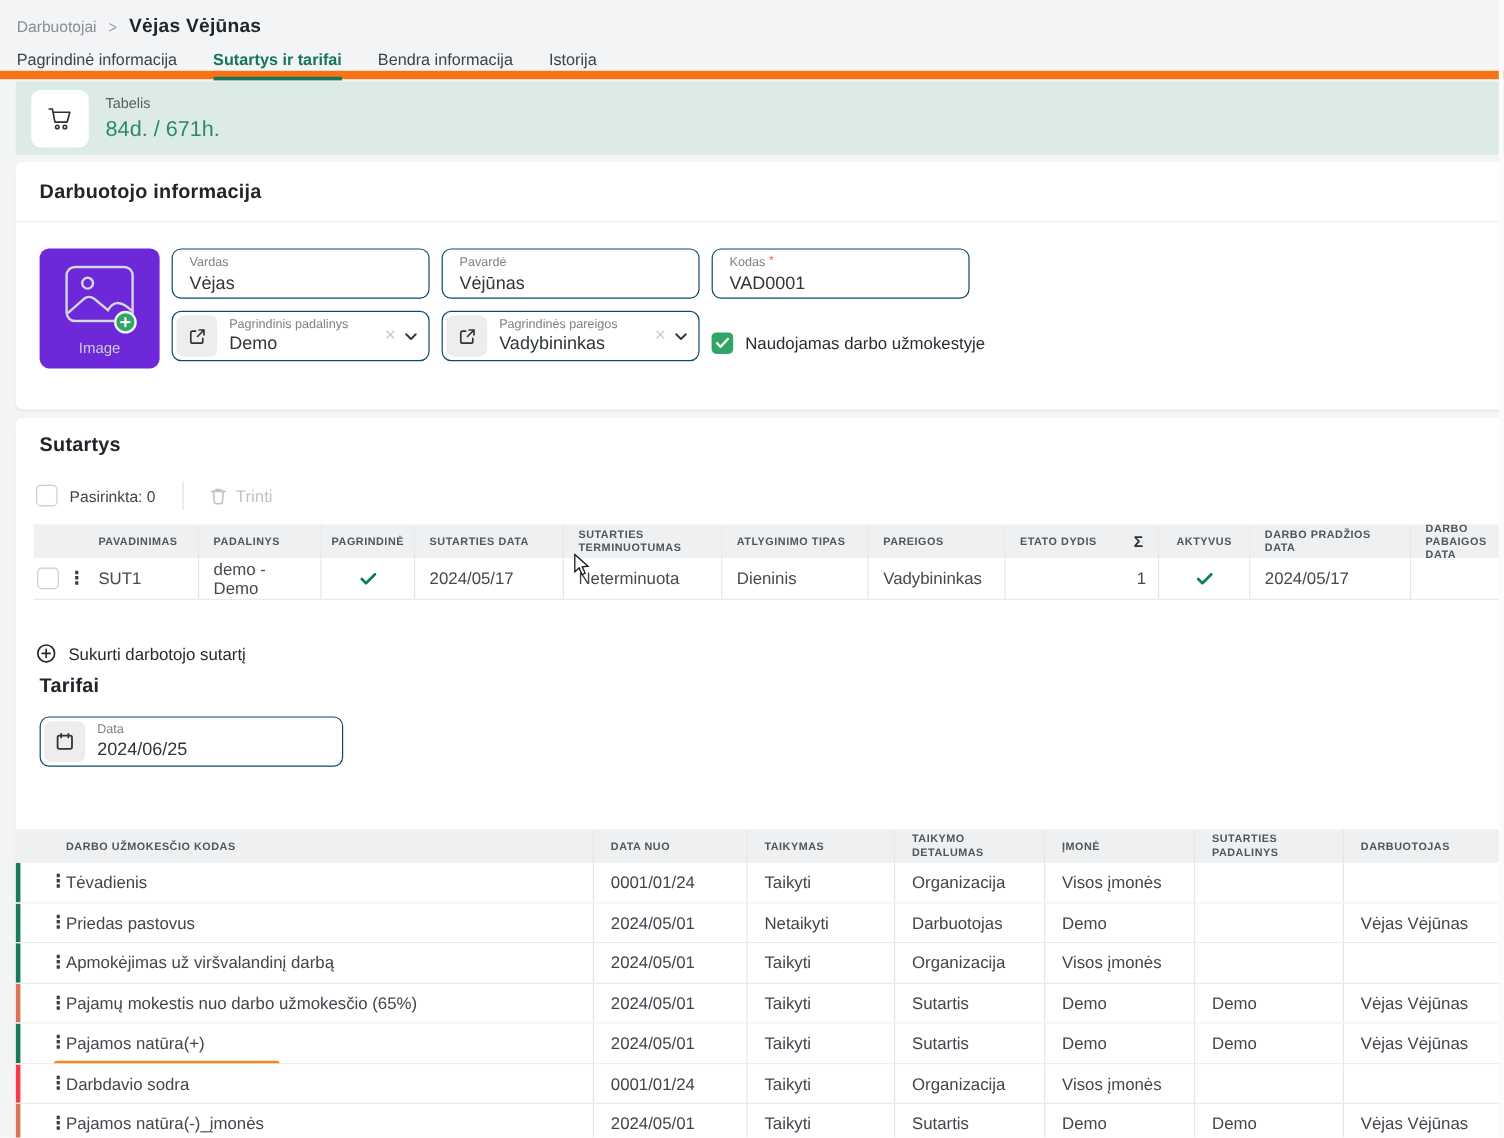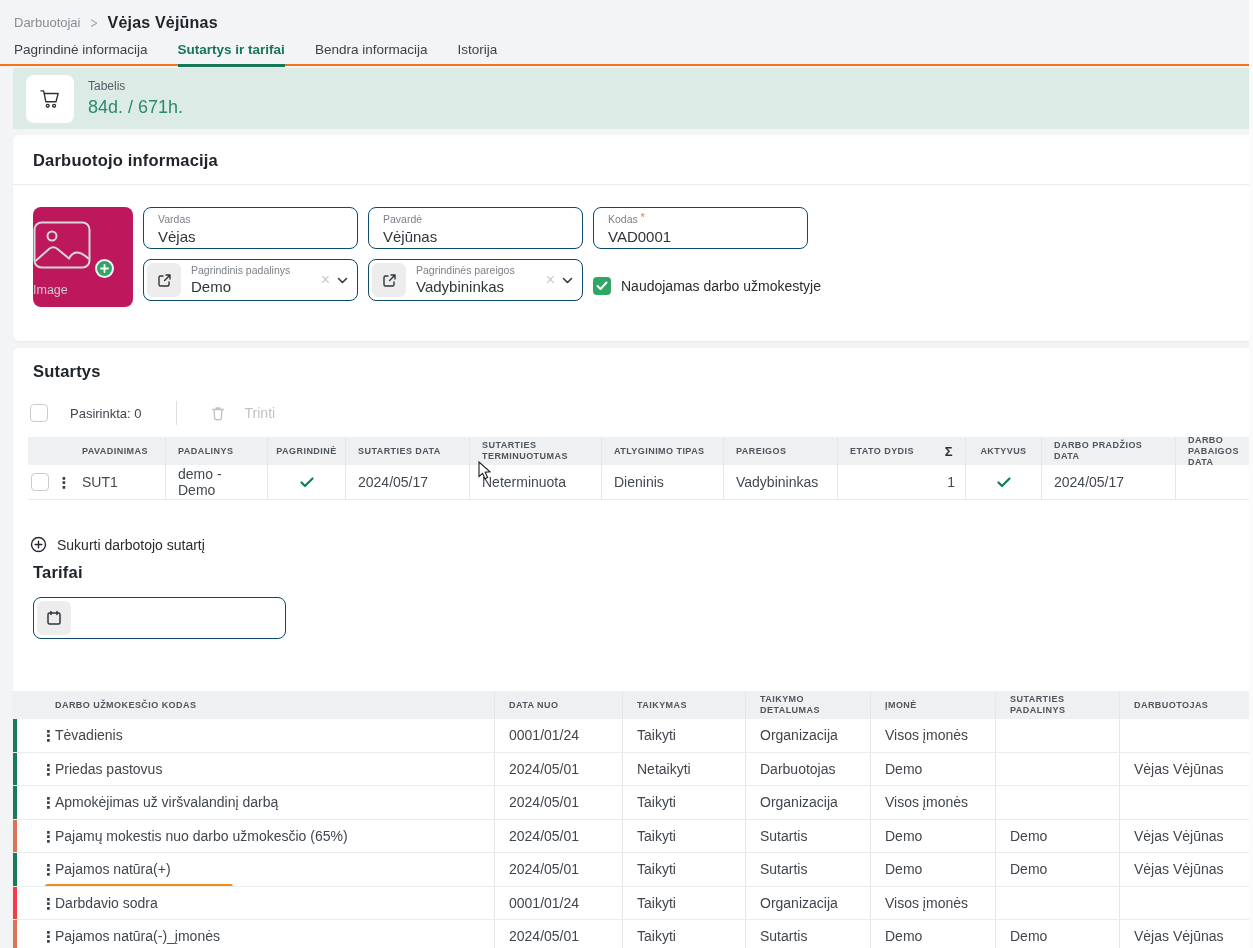--- a/index.html
+++ b/index.html
@@ -1,20 +1,20 @@
 <!DOCTYPE html>
 <html style="--accent-teal: #15765A; --banner-bg: #DCEBE5; --check-green: #0D7F54; --checkbox-green: #2FA666; --bar-green: #18795B; --bar-salmon: #DC7357; --bar-red: #F43B47; --underline-orange: #F28A1D;"><head>
 <meta charset="utf-8">
 <style>
   * { margin:0; padding:0; box-sizing:border-box; }
   html,body { width:1253px; height:948px; overflow:hidden; }
   body { font-family:"Liberation Sans","DejaVu Sans",sans-serif; background:#f3f4f5; color:#23282e; position:relative; }
 
   
-  .topbar { padding:13px 0 0 14px; height:66px; border-bottom:2px solid #f97316; }
+  .topbar { padding:13px 0 0 14px; height:66px; border-bottom:7px solid #f97316; }
   .breadcrumb { display:flex; align-items:center; height:19px; }
   .bc-parent { font-size:13px; color:#878d94; cursor:pointer; }
   .bc-sep { font-size:12px; color:#9aa0a6; margin:0 10px; transform:scaleY(1.2); }
   .bc-current { font-size:16px; font-weight:bold; color:#1f242a; letter-spacing:.2px; }
   .tabs { display:flex; gap:30px; margin-top:9px; }
   .tab { font-size:13.5px; color:#3c424a; line-height:17px; padding-bottom:9px; cursor:pointer; }
   .tab.active { color:var(--accent-teal,#15765a); font-weight:bold; border-bottom:3px solid var(--accent-teal,#15765a); padding-bottom:6px; }
 
   
   .banner { margin:2px 0 0 13px; height:61px; background:var(--banner-bg,#dcebe5); border-radius:2px; display:flex; align-items:center; }
@@ -23,21 +23,21 @@
   .banner-title { font-size:12px; color:#565c63; }
   .banner-value { font-size:18px; color:#2a8a70; margin-top:4px; }
 
   
   .card { background:#fff; margin-left:13px; border-radius:6px 0 0 6px; box-shadow:0 1px 2px rgba(30,40,50,.05); }
   .card-employee { margin-top:6px; height:206px; }
   .card-title { font-size:16.5px; font-weight:bold; color:#20252b; padding:16px 20px 14px 20px; letter-spacing:.2px; }
   .card-divider { height:1px; background:#e9ebec; }
   .emp-body { display:flex; padding:22px 0 0 20px; }
 
-  .img-box { width:100px; height:100px; background:#be185d; border-radius:8px; position:relative; display:flex; flex-direction:column; align-items:flex-start; cursor:pointer; }
+  .img-box { width:100px; height:100px; background:#6d28d9; border-radius:8px; position:relative; display:flex; flex-direction:column; align-items:center; cursor:pointer; }
   .img-box svg.pic { margin-top:14px; }
   .img-label { position:absolute; bottom:10px; font-size:12.5px; color:#c9ccd0; }
   .img-badge { position:absolute; left:62px; top:52px; width:19px; height:19px; border-radius:50%; background:var(--checkbox-green,#2fa666); border:2px solid #f1f2f3; display:flex; align-items:center; justify-content:center; }
 
   .fields-grid { margin-left:10px; display:grid; grid-template-columns:repeat(3,215px); grid-auto-rows:42px; gap:10px; }
   .field { border:1px solid #0c4a6e; border-radius:8px; background:#fff; padding:5px 12px 0 14px; overflow:hidden; }
   .f-label { font-size:10.5px; color:#7b8187; line-height:13px; white-space:nowrap; }
   .f-value { font-size:15px; color:#2f353b; line-height:20px; margin-top:1px; white-space:nowrap; }
   .req { color:#e0684b; font-size:10px; margin-left:3px; position:relative; top:-2px; }
   .combo { display:flex; align-items:center; padding:0 9px 0 3px; }
@@ -49,21 +49,21 @@
   .chev { display:flex; cursor:pointer; }
 
   .cb-row { display:flex; align-items:center; gap:10px; padding-top:11px; }
   .cb-green { width:18px; height:18px; border-radius:4px; background:var(--checkbox-green,#2fa666); display:flex; align-items:center; justify-content:center; flex:none; cursor:pointer; }
   .cb-label { font-size:14px; color:#272c33; white-space:nowrap; }
 
   
   .card-main { margin-top:7px; min-height:600px; padding-bottom:4px; }
   .sec-title { font-size:16.5px; font-weight:bold; color:#20252b; padding:14px 0 0 20px; letter-spacing:.2px; }
   .sec-title.t2 { padding-top:10px; }
-  .toolbar { display:flex; align-items:center; margin:20px 0 0 17px; height:24px;gap:12px; }
+  .toolbar { display:flex; align-items:center; margin:20px 0 0 17px; height:24px; }
   .cb { width:18px; height:18px; border:1.5px solid #c8ccd0; border-radius:4px; background:#fff; flex:none; cursor:pointer; }
   .sel-label { font-size:13px; color:#40464d; margin-left:10px; }
   .vdiv { width:1px; height:24px; background:#dcdfe2; margin:0 22px; }
   .trash { display:flex; margin-right:8px; }
   .trinti { font-size:14px; color:#bfc3c8; }
 
   
   .ct { margin:12px 0 0 15px; }
   .ct-row { display:grid; grid-template-columns:24px 24px 90px 102px 78px 124px 132px 122px 114px 128px 76px 134px minmax(60px,1fr); }
   .ct-head .cell { background:#eef0f1; height:28px; font-size:9px; font-weight:bold; color:#4f555c; letter-spacing:.45px; line-height:11px; }
@@ -284,20 +284,24 @@
 
   <div class="sec-title t2">Tarifai</div>
 
   <div class="field combo date-field">
     <div class="icon-btn">
       <svg width="16" height="16" viewBox="0 0 16 16" fill="none" stroke="#303539" stroke-width="1.5" stroke-linecap="round">
         <rect x="2" y="3" width="12" height="11" rx="1.5"></rect>
           <path d="M5 1.5 v3 M11 1.5 v3"></path>
       </svg>
     </div>
+    <div class="f-col">
+      <div class="f-label">Data</div>
+      <div class="f-value">2024/06/25</div>
+    </div>
   </div>
 
   <div class="tt">
       <div class="tt-row tt-head">
         <div class="cell h bd name">DARBO UŽMOKESČIO KODAS</div>
         <div class="cell h bd">DATA NUO</div>
         <div class="cell h bd">TAIKYMAS</div>
         <div class="cell h bd">TAIKYMO DETALUMAS</div>
         <div class="cell h bd">ĮMONĖ</div>
         <div class="cell h bd">SUTARTIES PADALINYS</div>

